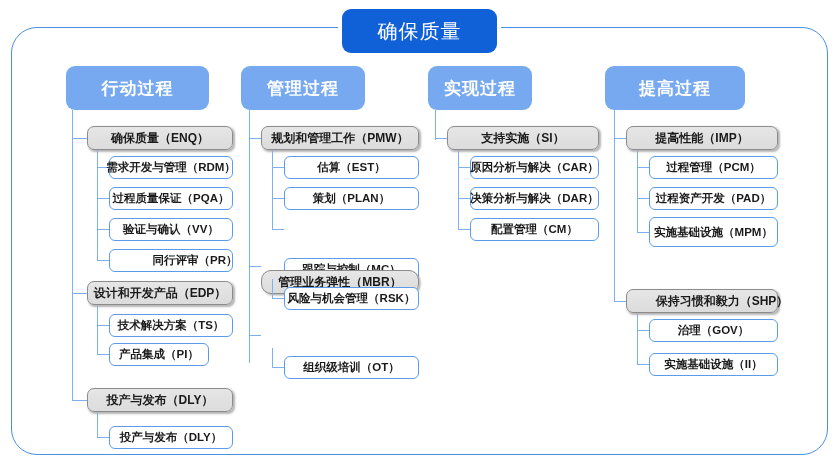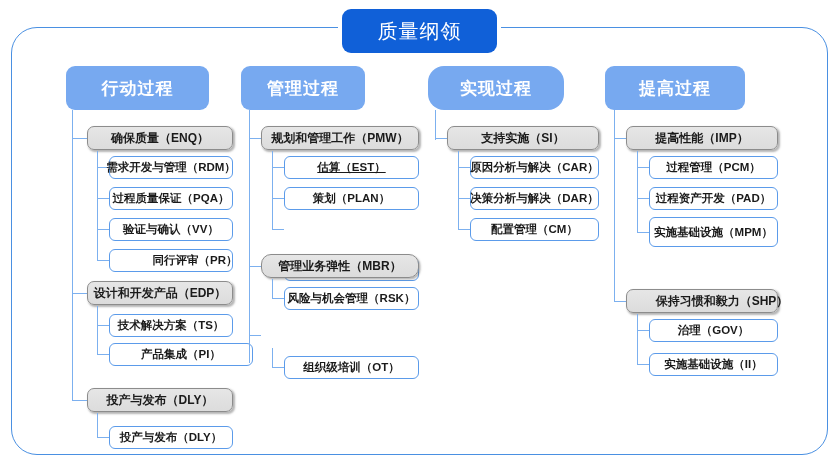--- a/index.html
+++ b/index.html
@@ -87,21 +87,21 @@
 </style>
 </head>
 <body>
 
 <div id="canvas">
 
   <div class="outer-frame"></div>
   <div class="frame-mask" style="left:338px;width:10px;"></div>
   <div class="frame-mask" style="left:491px;width:10px;"></div>
 
-  <div class="title-chip">质量纲领</div>
+  <div class="title-chip">确保质量</div>
 
   <div class="col-head" style="left:66px;top:66px;width:143px;">行动过程</div>
 
   <div class="vline" style="left:72px;top:110px;height:290px;"></div>
 
   <div class="hline" style="left:72px;top:138px;width:15px;"></div>
   <div class="grp" style="left:87px;top:126px;width:146px;">确保质量（ENQ）</div>
   <div class="vline" style="left:97px;top:151px;height:110px;"></div>
 
   <div class="hline" style="left:97px;top:167px;width:12px;"></div>
@@ -117,60 +117,60 @@
   <div class="leaf" style="left:109px;top:249px;width:124px;padding-left:48px;">同行评审（PR）</div>
 
   <div class="hline" style="left:72px;top:293px;width:15px;"></div>
   <div class="grp" style="left:87px;top:281px;width:146px;">设计和开发产品（EDP）</div>
   <div class="vline" style="left:97px;top:306px;height:48px;"></div>
 
   <div class="hline" style="left:97px;top:325px;width:12px;"></div>
   <div class="leaf" style="left:109px;top:314px;width:124px;">技术解决方案（TS）</div>
 
   <div class="hline" style="left:97px;top:354px;width:12px;"></div>
-  <div class="leaf" style="left:109px;top:343px;width:144px;">产品集成（PI）</div>
+  <div class="leaf" style="left:109px;top:343px;width:100px;">产品集成（PI）</div>
 
   <div class="hline" style="left:72px;top:400px;width:15px;"></div>
   <div class="grp" style="left:87px;top:388px;width:146px;">投产与发布（DLY）</div>
   <div class="vline" style="left:97px;top:413px;height:25px;"></div>
 
   <div class="hline" style="left:97px;top:437px;width:12px;"></div>
   <div class="leaf" style="left:109px;top:426px;width:124px;">投产与发布（DLY）</div>
 
   <div class="col-head" style="left:241px;top:66px;width:124px;">管理过程</div>
 
   <div class="vline" style="left:249px;top:110px;height:253px;"></div>
 
   <div class="hline" style="left:249px;top:138px;width:12px;"></div>
   <div class="grp" style="left:261px;top:126px;width:158px;">规划和管理工作（PMW）</div>
   <div class="vline" style="left:272px;top:151px;height:79px;"></div>
 
   <div class="hline" style="left:272px;top:167px;width:12px;"></div>
-  <div class="leaf" style="left:284px;top:156px;width:135px;text-decoration:underline;">估算（EST）</div>
+  <div class="leaf" style="left:284px;top:156px;width:135px;">估算（EST）</div>
 
   <div class="hline" style="left:272px;top:198px;width:12px;"></div>
   <div class="leaf" style="left:284px;top:187px;width:135px;">策划（PLAN）</div>
 
   <div class="hline" style="left:272px;top:229px;width:12px;"></div>
   <div class="leaf" style="left:284px;top:218px;width:135px;margin-top:40px;">跟踪与控制（MC）</div>
 
   <div class="hline" style="left:249px;top:266px;width:12px;"></div>
-  <div class="grp" style="left:261px;top:254px;width:158px;border-radius:10px;">管理业务弹性（MBR）</div>
+  <div class="grp" style="left:261px;top:270px;width:158px;border-radius:10px;">管理业务弹性（MBR）</div>
   <div class="vline" style="left:272px;top:279px;height:20px;"></div>
 
   <div class="hline" style="left:272px;top:298px;width:12px;"></div>
   <div class="leaf" style="left:284px;top:287px;width:135px;">风险与机会管理（RSK）</div>
 
   <div class="hline" style="left:249px;top:335px;width:12px;"></div>
   <div class="vline" style="left:272px;top:348px;height:20px;"></div>
 
   <div class="hline" style="left:272px;top:367px;width:12px;"></div>
   <div class="leaf" style="left:284px;top:356px;width:135px;">组织级培训（OT）</div>
 
-  <div class="col-head" style="left:428px;top:66px;width:136px;border-radius:16px;">实现过程</div>
+  <div class="col-head" style="left:428px;top:66px;width:104px;">实现过程</div>
 
   <div class="vline" style="left:435px;top:110px;height:30px;"></div>
 
   <div class="hline" style="left:435px;top:138px;width:12px;"></div>
   <div class="grp" style="left:447px;top:126px;width:152px;">支持实施（SI）</div>
   <div class="vline" style="left:458px;top:151px;height:79px;"></div>
 
   <div class="hline" style="left:458px;top:167px;width:12px;"></div>
   <div class="leaf" style="left:470px;top:156px;width:129px;">原因分析与解决（CAR）</div>
 

